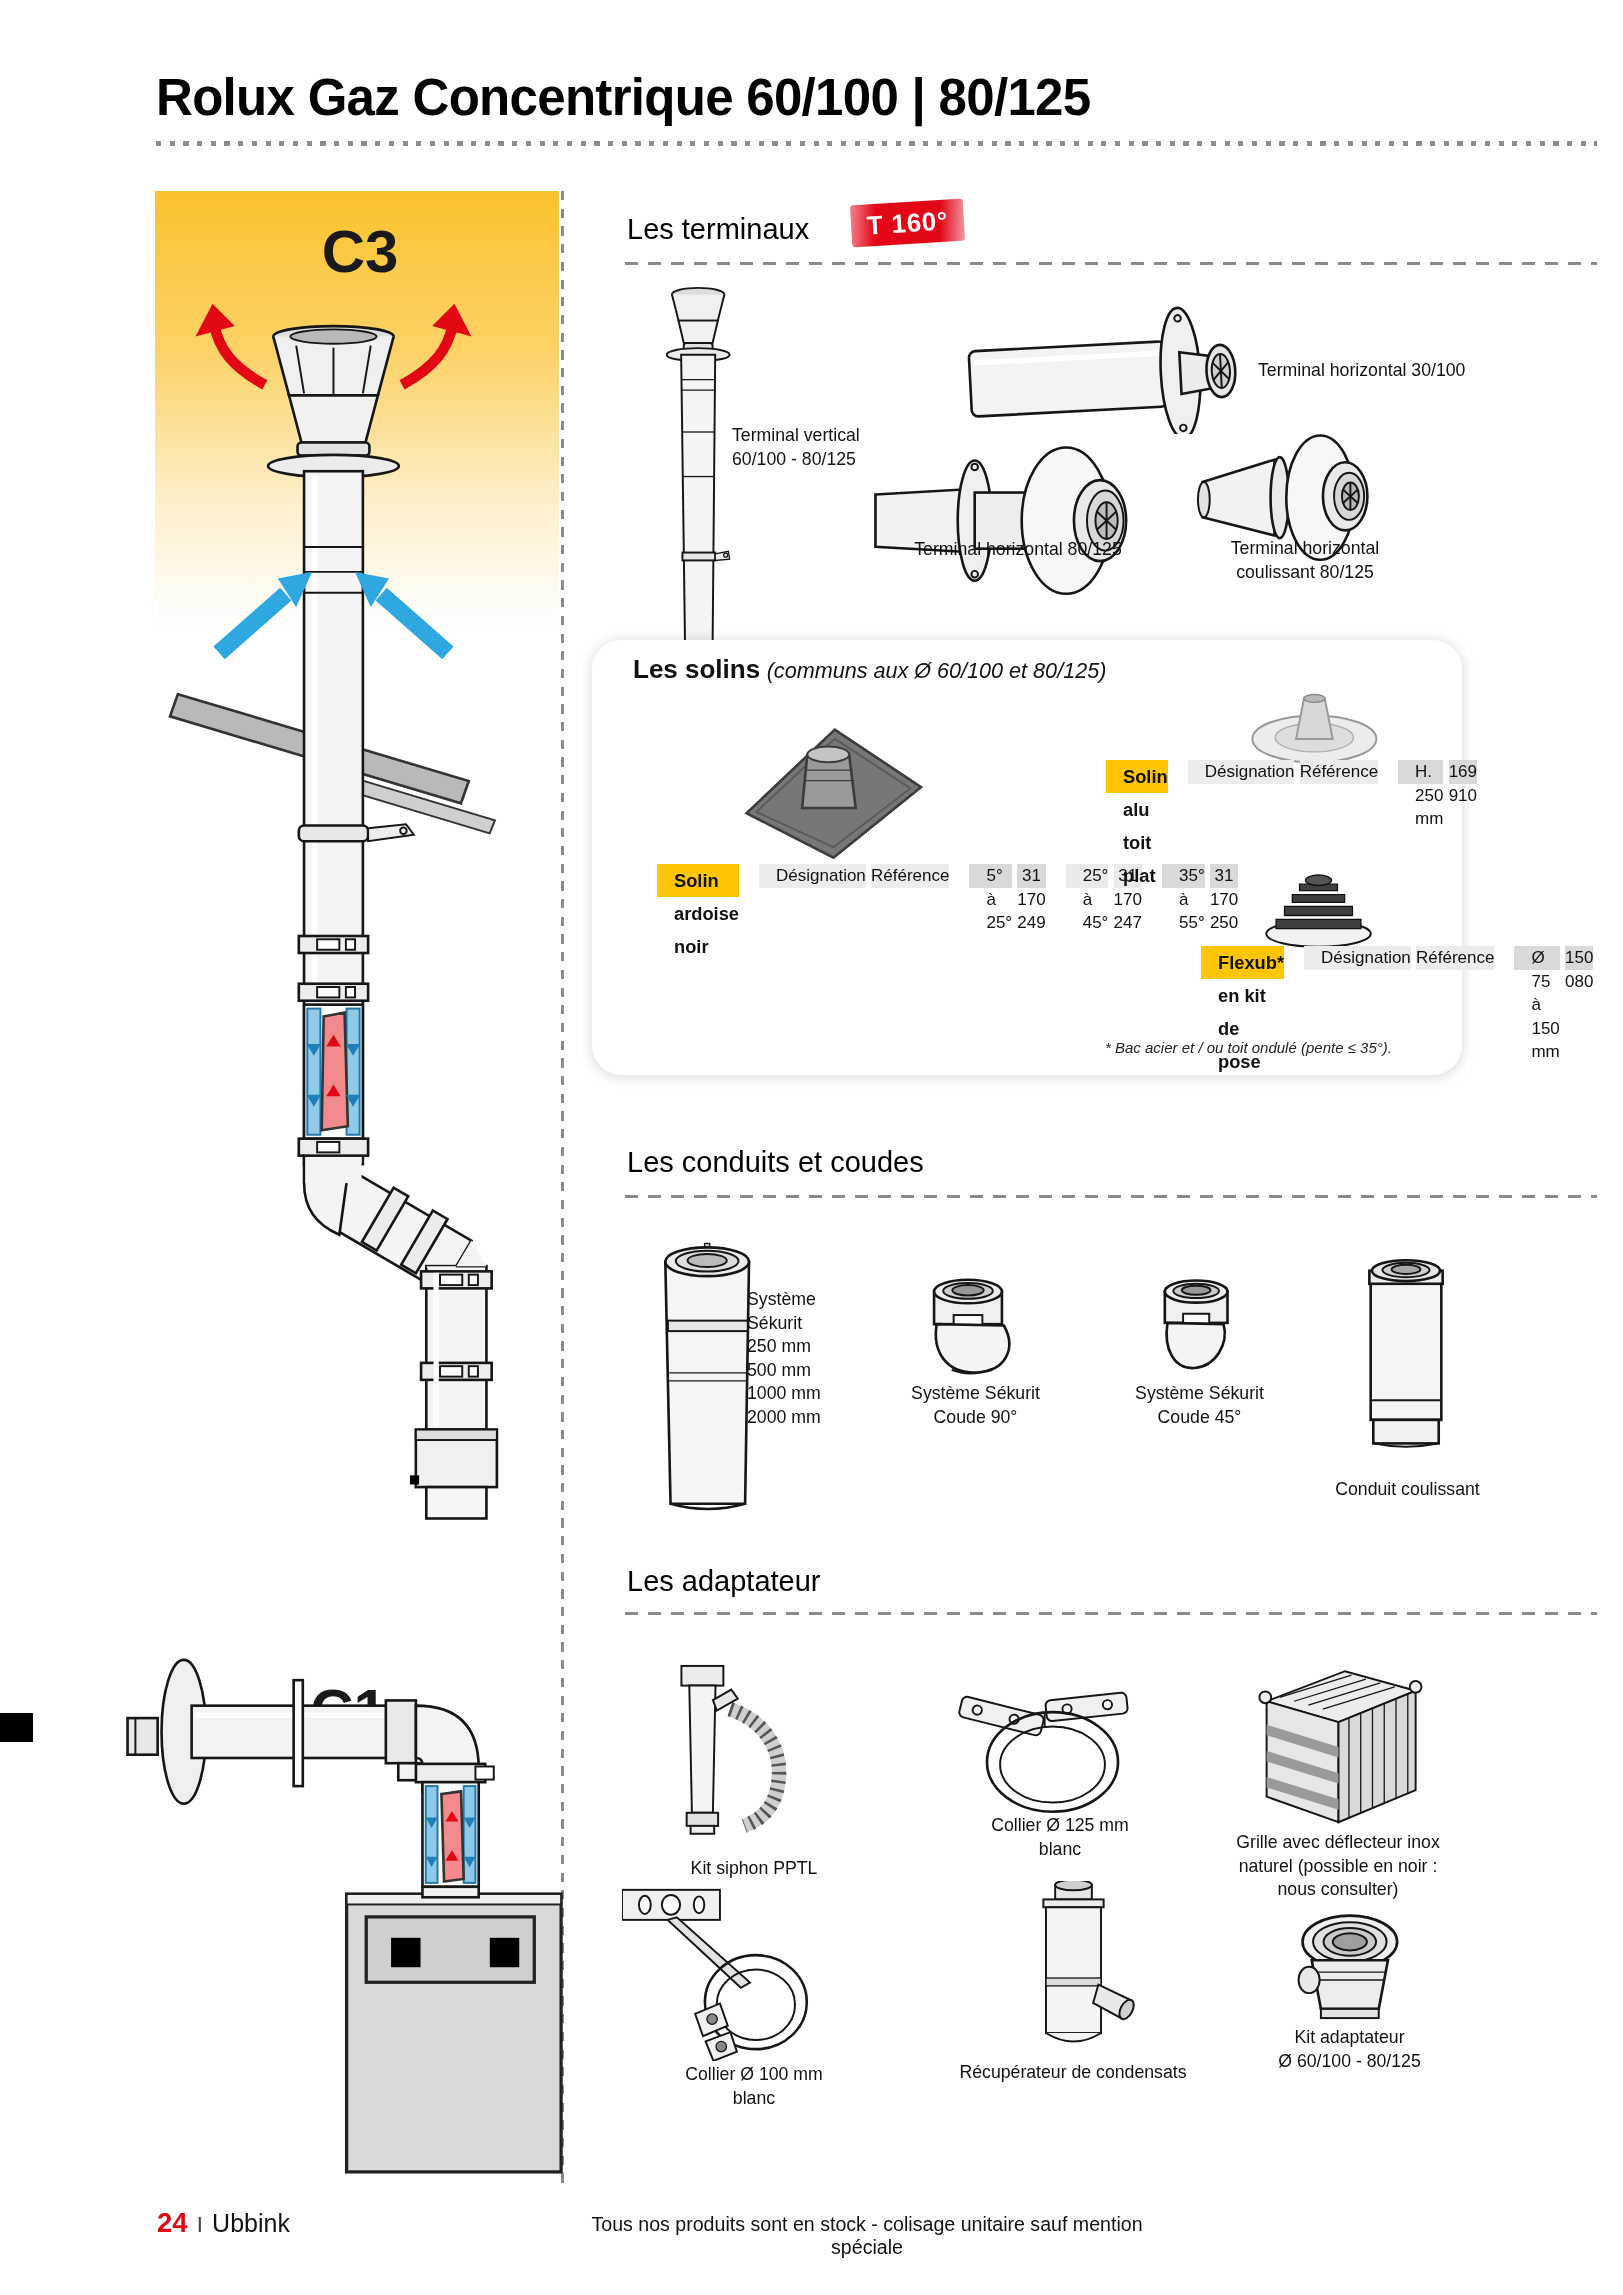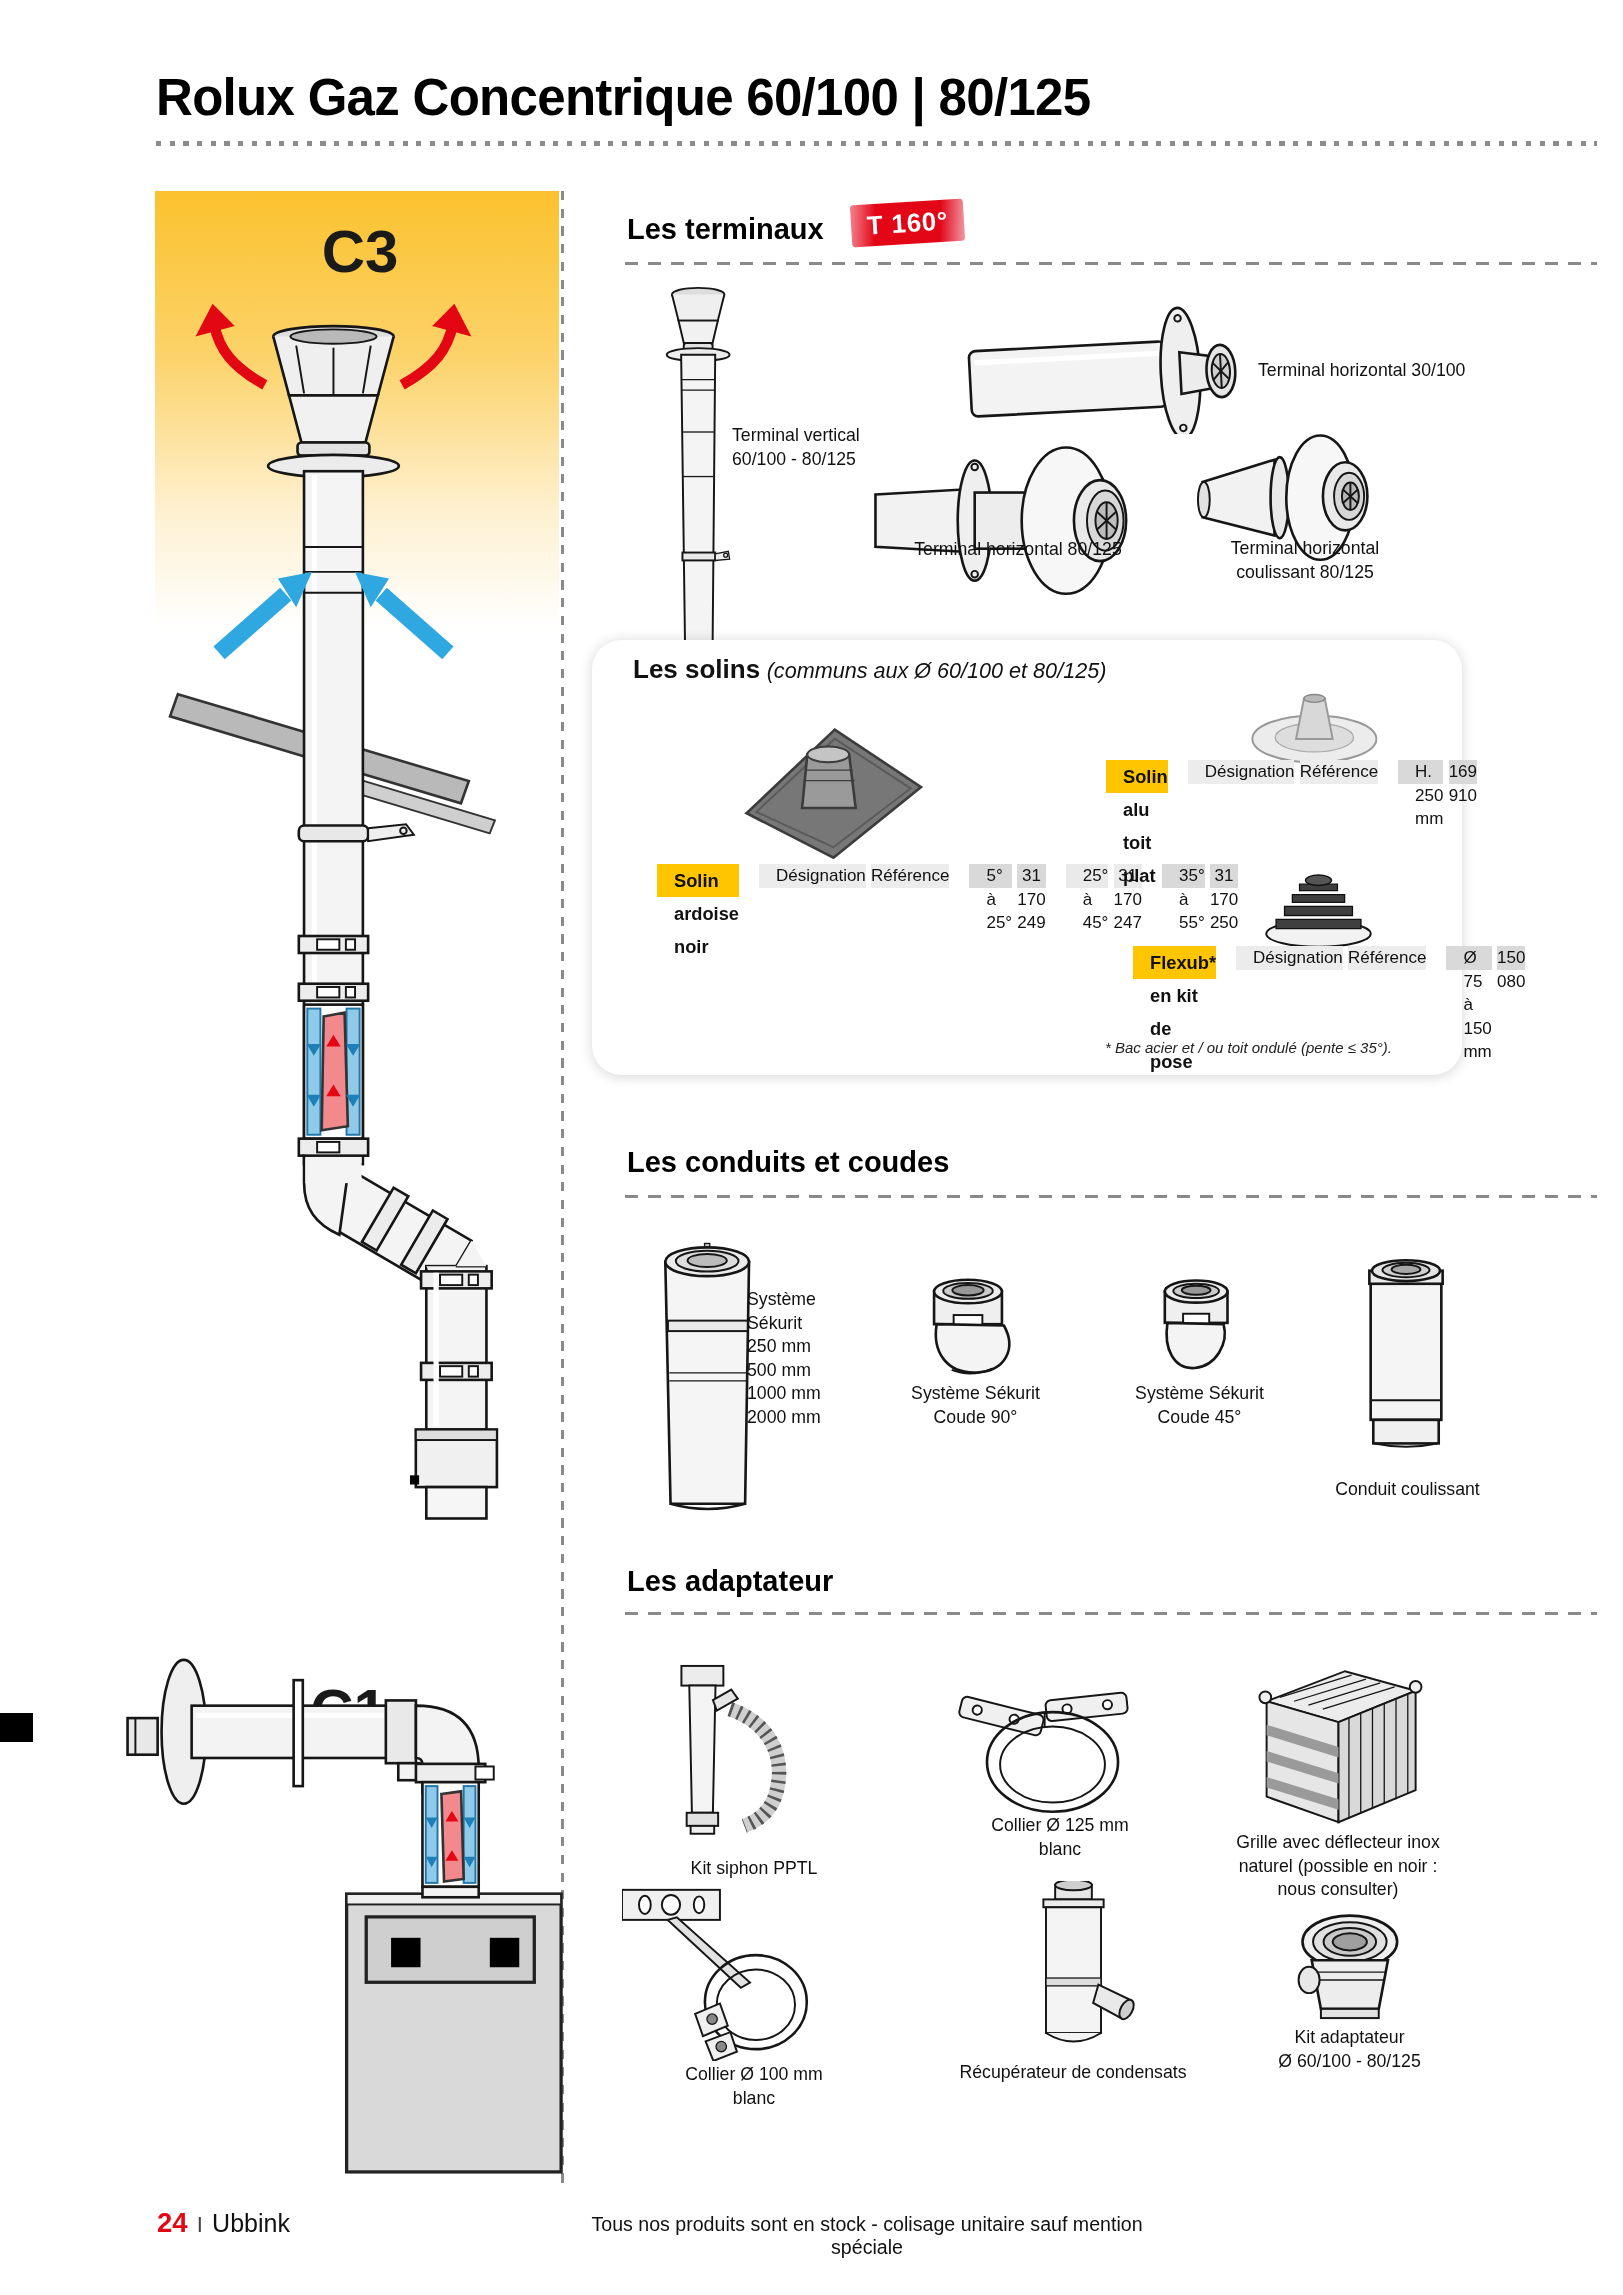--- a/index.html
+++ b/index.html
@@ -2,21 +2,21 @@
 <html style="font-size:10.5px"><head>
 <meta charset="utf-8">
 <style>
   html,body{margin:0;padding:0;background:#ffffff;}
   body{width:1623px;height:2295px;position:relative;font-family:"Liberation Sans",sans-serif;color:#111;}
   .abs{position:absolute;}
   .pg-title{font-size:51px;font-weight:bold;letter-spacing:-0.7px;color:#000;}
   .dotline{height:4.6px;background:repeating-linear-gradient(90deg,#8c8c8c 0 5.2px,transparent 5.2px 13.7px);}
   .dashline{height:3.3px;background:repeating-linear-gradient(90deg,#8a8a8a 0 13px,transparent 13px 23px);}
   .vdash{width:2.6px;background:repeating-linear-gradient(180deg,#8a8a8a 0 9.2px,transparent 9.2px 17.7px);}
-  .sec-h{font-size:29px;font-weight:bold;color:#000;}
+  .sec-h{font-size:29px;font-weight:normal;color:#000;}
   .badge{background:linear-gradient(95deg,#f4848f 0%,#e30617 22%,#e30617 78%,#f09aa4 100%);
          color:#fff;font-size:26px;font-weight:bold;text-align:center;line-height:42px;
          border-radius:3.3px;transform:rotate(-3.5deg);letter-spacing:0.7px;}
   .ylw-panel{background:linear-gradient(180deg,#fbc22e 0%,#fcd36a 38%,#fef0ce 72%,#ffffff 100%);}
   .diag-letter{font-size:60px;font-weight:bold;color:#1a1a1a;text-align:center;}
   .lbl{font-size:17.7px;line-height:23.6px;color:#111;white-space:pre-line;}
   .center{text-align:center;}
   .card{background:#fff;border-radius:29.4px;box-shadow:0 1.3px 13px rgba(0,0,0,.16);}
   .card-h b{font-size:26px;font-weight:bold;}
   .card-h i{font-size:21.6px;font-style:italic;font-weight:normal;margin-left:6.5px;}
@@ -297,21 +297,21 @@
 
 <svg class="abs" style="left:1263px;top:867px;" width="111" height="82" viewBox="0 0 170 125">
   <ellipse cx="85" cy="102" rx="80" ry="20" fill="#f2f2f2" stroke="#161616" stroke-width="3"></ellipse>
   <polygon points="20,94 150,94 150,80 20,80" fill="#3f3f3f" stroke="#111" stroke-width="2"></polygon>
   <polygon points="33,74 137,74 137,60 33,60" fill="#3f3f3f" stroke="#111" stroke-width="2"></polygon>
   <polygon points="45,54 125,54 125,42 45,42" fill="#3f3f3f" stroke="#111" stroke-width="2"></polygon>
   <polygon points="56,36 114,36 114,26 56,26" fill="#3f3f3f" stroke="#111" stroke-width="2"></polygon>
   <ellipse cx="85" cy="20" rx="20" ry="8" fill="#555" stroke="#111" stroke-width="2"></ellipse>
 </svg>
 
-<div class="abs ptable" style="left:1094px;top:946px;width:224px;padding-left:39px;">
+<div class="abs ptable" style="left:1162px;top:946px;width:224px;padding-left:39px;">
   <div class="ptitle">Flexub* en kit de pose</div>
   <div class="trow hrow">
     <div class="tcell des">Désignation</div>
     <div class="tcell ref">Référence</div>
   </div>
   <div class="trow drow-a">
     <div class="tcell des">Ø 75 à 150 mm</div>
     <div class="tcell ref">150 080</div>
   </div>
 </div>

